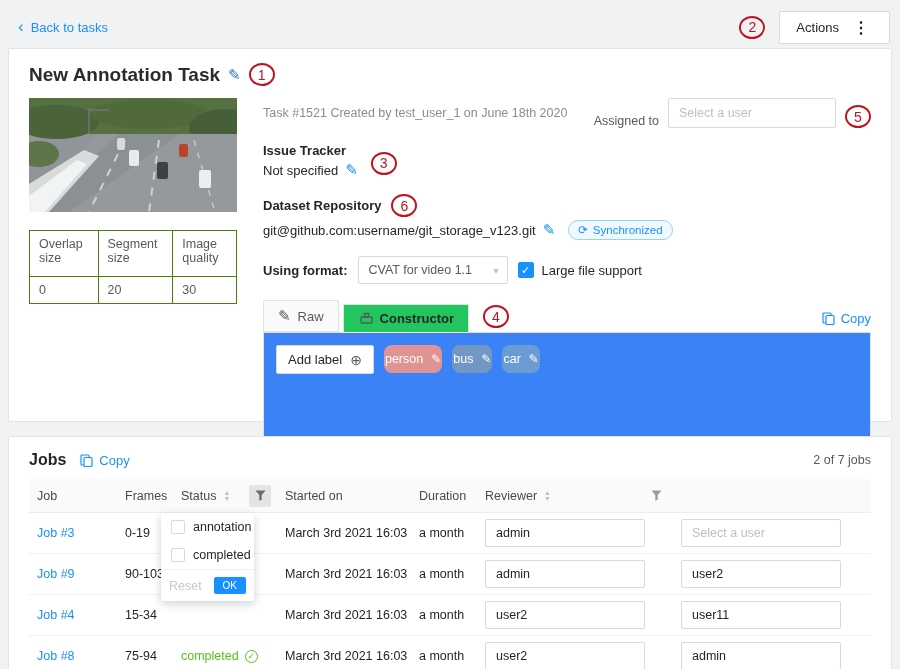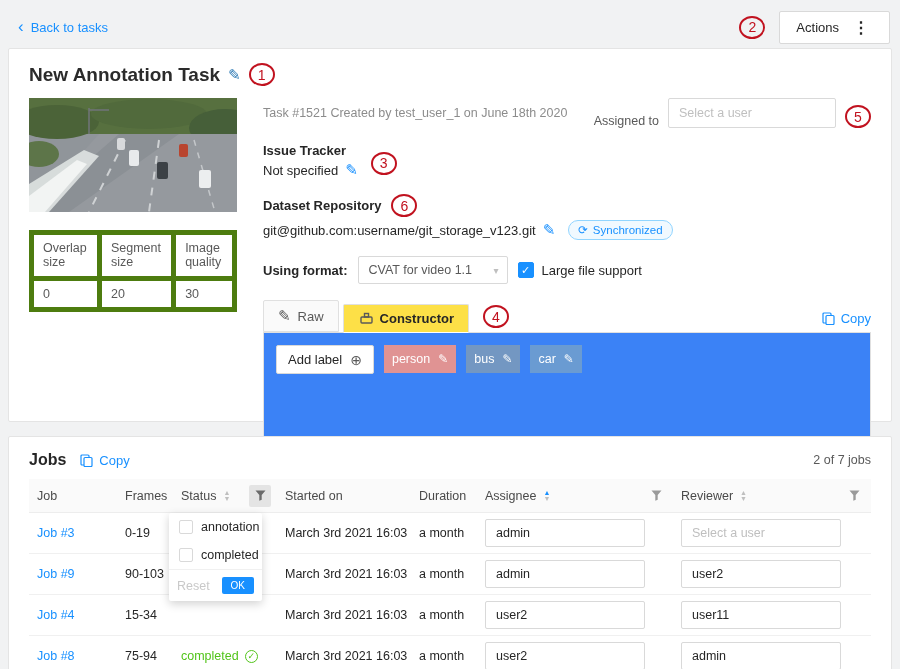--- a/index.html
+++ b/index.html
@@ -30,21 +30,21 @@
 
   .task-title-row { display: flex; align-items: center; gap: 8px; margin-bottom: 12px; }
   .task-title { font-size: 19px; font-weight: 700; color: #2b2b2b; }
   .edit-icon { color: #2f7bb5; font-size: 15px; cursor: pointer; }
   .edit-icon.blue { color: #1890ff; }
 
   .task-body { display: flex; gap: 26px; }
   .task-left { width: 208px; flex: none; }
   .thumb { width: 208px; height: 114px; overflow: hidden; background: #888; }
   .params-table { border-collapse: collapse; margin-top: 18px; width: 208px; }
-  .params-table td { border: 5px solid #4d7c0f; padding: 6px 9px; font-size: 12.5px; color: #595959; vertical-align: top; background: #fff; }
+  .params-table td { border: 1px solid #4d7c0f; padding: 6px 9px; font-size: 12.5px; color: #595959; vertical-align: top; background: #fff; }
   .params-table .ph { height: 46px; }
 
   .task-right { flex: 1; min-width: 0; }
   .meta-row { display: flex; justify-content: space-between; align-items: flex-start; }
   .task-meta { color: #8c8c8c; font-size: 12.5px; padding-top: 8px; }
   .assigned { display: flex; align-items: flex-end; gap: 9px; color: #595959; font-size: 12.5px; }
   .ant-input { border: 1px solid #d9d9d9; border-radius: 2px; height: 30px; padding: 0 10px; font-size: 12.5px; color: #262626; outline: none; background: #fff; }
   .ant-input::placeholder { color: #bfbfbf; }
   .assigned .ant-input { width: 168px; }
 
@@ -58,28 +58,28 @@
   .format-row { margin-top: 16px; display: flex; align-items: center; gap: 10px; }
   .select-box { width: 150px; height: 28px; border: 1px solid #d9d9d9; border-radius: 2px; display: inline-flex; align-items: center; padding: 0 8px 0 10px; font-size: 12.5px; color: #595959; background: #fff; cursor: pointer; }
   .select-caret { margin-left: auto; color: #bfbfbf; font-size: 10px; }
   .checkbox { width: 16px; height: 16px; border-radius: 2px; display: inline-flex; align-items: center; justify-content: center; flex: none; }
   .checkbox.checked { background: #1890ff; color: #fff; font-size: 11px; border: 1px solid #1890ff; }
   .checkbox.empty { background: #fff; border: 1px solid #d9d9d9; }
   .cb-label { font-size: 13px; color: #262626; margin-left: -2px; }
 
   .tabs-row { margin-top: 16px; display: flex; align-items: flex-end; position: relative; }
   .tab { border: 1px solid #e0e0e0; border-radius: 2px 2px 0 0; padding: 6px 14px; display: inline-flex; align-items: center; gap: 7px; background: #fafafa; color: #595959; font-size: 13px; margin-right: 4px; cursor: pointer; }
-  .tab.active { background: #fde047; border-bottom-color: #fff; color: #262626; font-weight: 600; position: relative; z-index: 2; margin-bottom: -1px; padding-left: 16px; }
+  .tab.active { background: #22c55e; border-bottom-color: #fff; color: #262626; font-weight: 600; position: relative; z-index: 2; margin-bottom: -1px; padding-left: 16px; }
   .tabs-row .annot { margin: 0 0 4px 10px; }
   .copy-link { margin-left: auto; color: #1890ff; display: inline-flex; align-items: center; gap: 6px; cursor: pointer; margin-bottom: 6px; font-size: 13px; }
 
   .labels-panel { border: 1px solid #e0e0e0; padding: 12px; height: 112px; display: flex; gap: 10px; align-items: flex-start; background: #3b82f6; }
   .add-label-btn { border: 1px solid #d9d9d9; border-radius: 2px; background: #fff; padding: 6px 11px; display: inline-flex; align-items: center; gap: 8px; font-size: 13px; color: #262626; cursor: pointer; }
   .plus-circle { color: #595959; font-size: 14px; line-height: 1; }
-  .tag { color: #fff; border-radius: 0; padding: 7px 8px; display: inline-flex; align-items: flex-end; gap: 8px; font-size: 12.5px; cursor: pointer; }
+  .tag { color: #fff; border-radius: 8px; padding: 7px 1px; display: inline-flex; align-items: flex-end; gap: 8px; font-size: 12.5px; cursor: pointer; }
   .tag .edit-icon { color: #fff; font-size: 12px; }
 
   
   .jobs-card { padding: 14px 20px 0; height: 238px; position: relative; overflow: hidden; }
   .jobs-header { display: flex; align-items: center; gap: 14px; margin-bottom: 10px; }
   .jobs-title { font-size: 16px; font-weight: 700; color: #262626; }
   .jobs-count { margin-left: auto; color: #595959; font-size: 12.5px; }
 
   .jobs-table { position: relative; }
   .jrow { display: grid; grid-template-columns: 88px 56px 104px 134px 66px 196px 1fr; align-items: center; }
@@ -89,21 +89,21 @@
   .jbody > div { padding-left: 8px; }
   .job-link { color: #1890ff; cursor: pointer; }
   .cell-input { width: 160px; height: 28px; }
   .sorters { display: inline-flex; flex-direction: column; line-height: 6px; font-size: 7px; color: #bfbfbf; margin-left: 2px; }
   .sorters .active { color: #1890ff; }
   .funnel-box { margin-left: auto; margin-right: 6px; width: 22px; height: 22px; display: inline-flex; align-items: center; justify-content: center; border-radius: 2px; cursor: pointer; }
   .funnel-box.open { background: #e4e4e4; }
   .status-completed { color: #52c41a; display: inline-flex; align-items: center; gap: 6px; }
   .ccircle { width: 13px; height: 13px; border: 1px solid #52c41a; border-radius: 50%; display: inline-flex; align-items: center; justify-content: center; font-size: 9px; color: #52c41a; }
 
-  .filter-menu { position: absolute; top: 34px; left: 140px; width: 93px; background: #fff; border-radius: 2px; box-shadow: 0 3px 10px rgba(0,0,0,.18); z-index: 6; }
+  .filter-menu { position: absolute; top: 34px; left: 132px; width: 93px; background: #fff; border-radius: 2px; box-shadow: 0 3px 10px rgba(0,0,0,.18); z-index: 6; }
   .filter-option { display: flex; align-items: center; gap: 8px; padding: 7px 10px; font-size: 12.5px; color: #262626; cursor: pointer; }
   .filter-option .checkbox { width: 14px; height: 14px; }
   .filter-footer { border-top: 1px solid #f0f0f0; display: flex; justify-content: space-between; align-items: center; padding: 7px 8px; }
   .reset-btn { color: #c9c9c9; font-size: 12.5px; cursor: pointer; }
   .ok-btn { background: #1890ff; color: #fff; border: none; border-radius: 2px; padding: 3px 9px; font-size: 10px; cursor: pointer; }
 </style>
 </head>
 <body>
 
 <div class="page">
@@ -296,32 +296,20 @@
               </svg>
           </span>
         </div>
         <div>
             <span>Started on</span>
           </div>
         <div>
             <span>Duration</span>
           </div>
         <div>
-          <span>Assignee</span>
-          <span class="sorters">
-              <span class="active">▲</span>
-              <span>▼</span>
-            </span>
-          <span class="funnel-box">
-            <svg width="11" height="11" viewBox="0 0 11 11">
-                <path d="M0.5 0.5 h10 l-3.8 4.5 v4.8 l-2.4 0.9 v-5.7 z" fill="#9a9a9a"></path>
-              </svg>
-          </span>
-        </div>
-        <div>
           <span>Reviewer</span>
           <span class="sorters">
               <span>▲</span>
               <span>▼</span>
             </span>
           <span class="funnel-box">
             <svg width="11" height="11" viewBox="0 0 11 11">
                 <path d="M0.5 0.5 h10 l-3.8 4.5 v4.8 l-2.4 0.9 v-5.7 z" fill="#9a9a9a"></path>
               </svg>
           </span>

